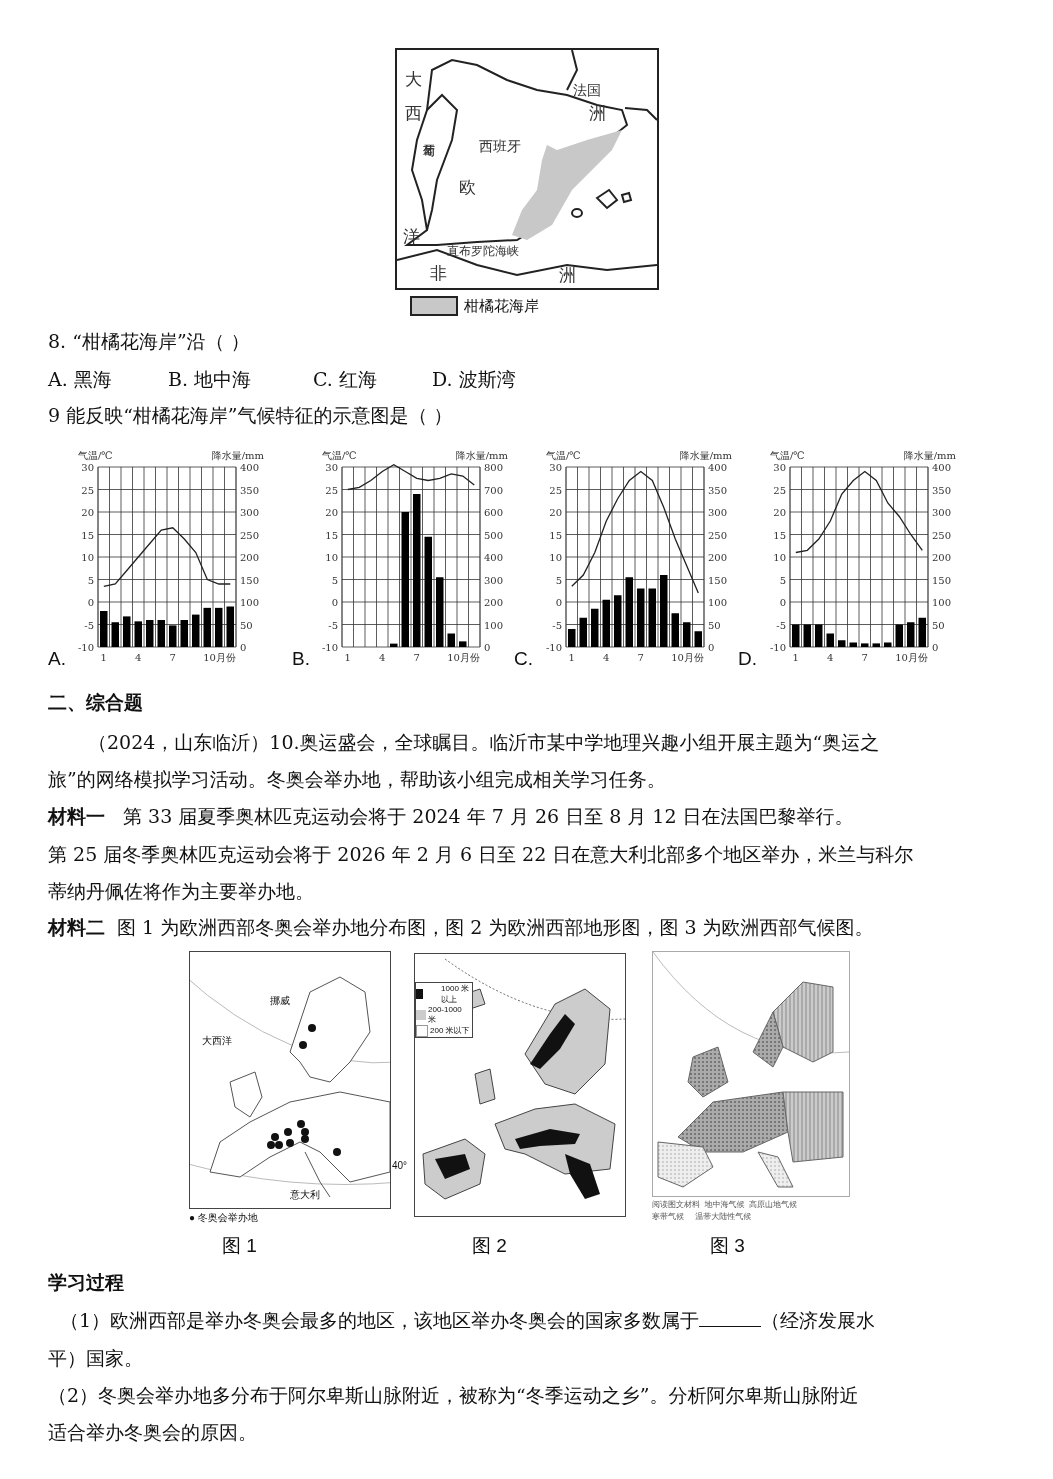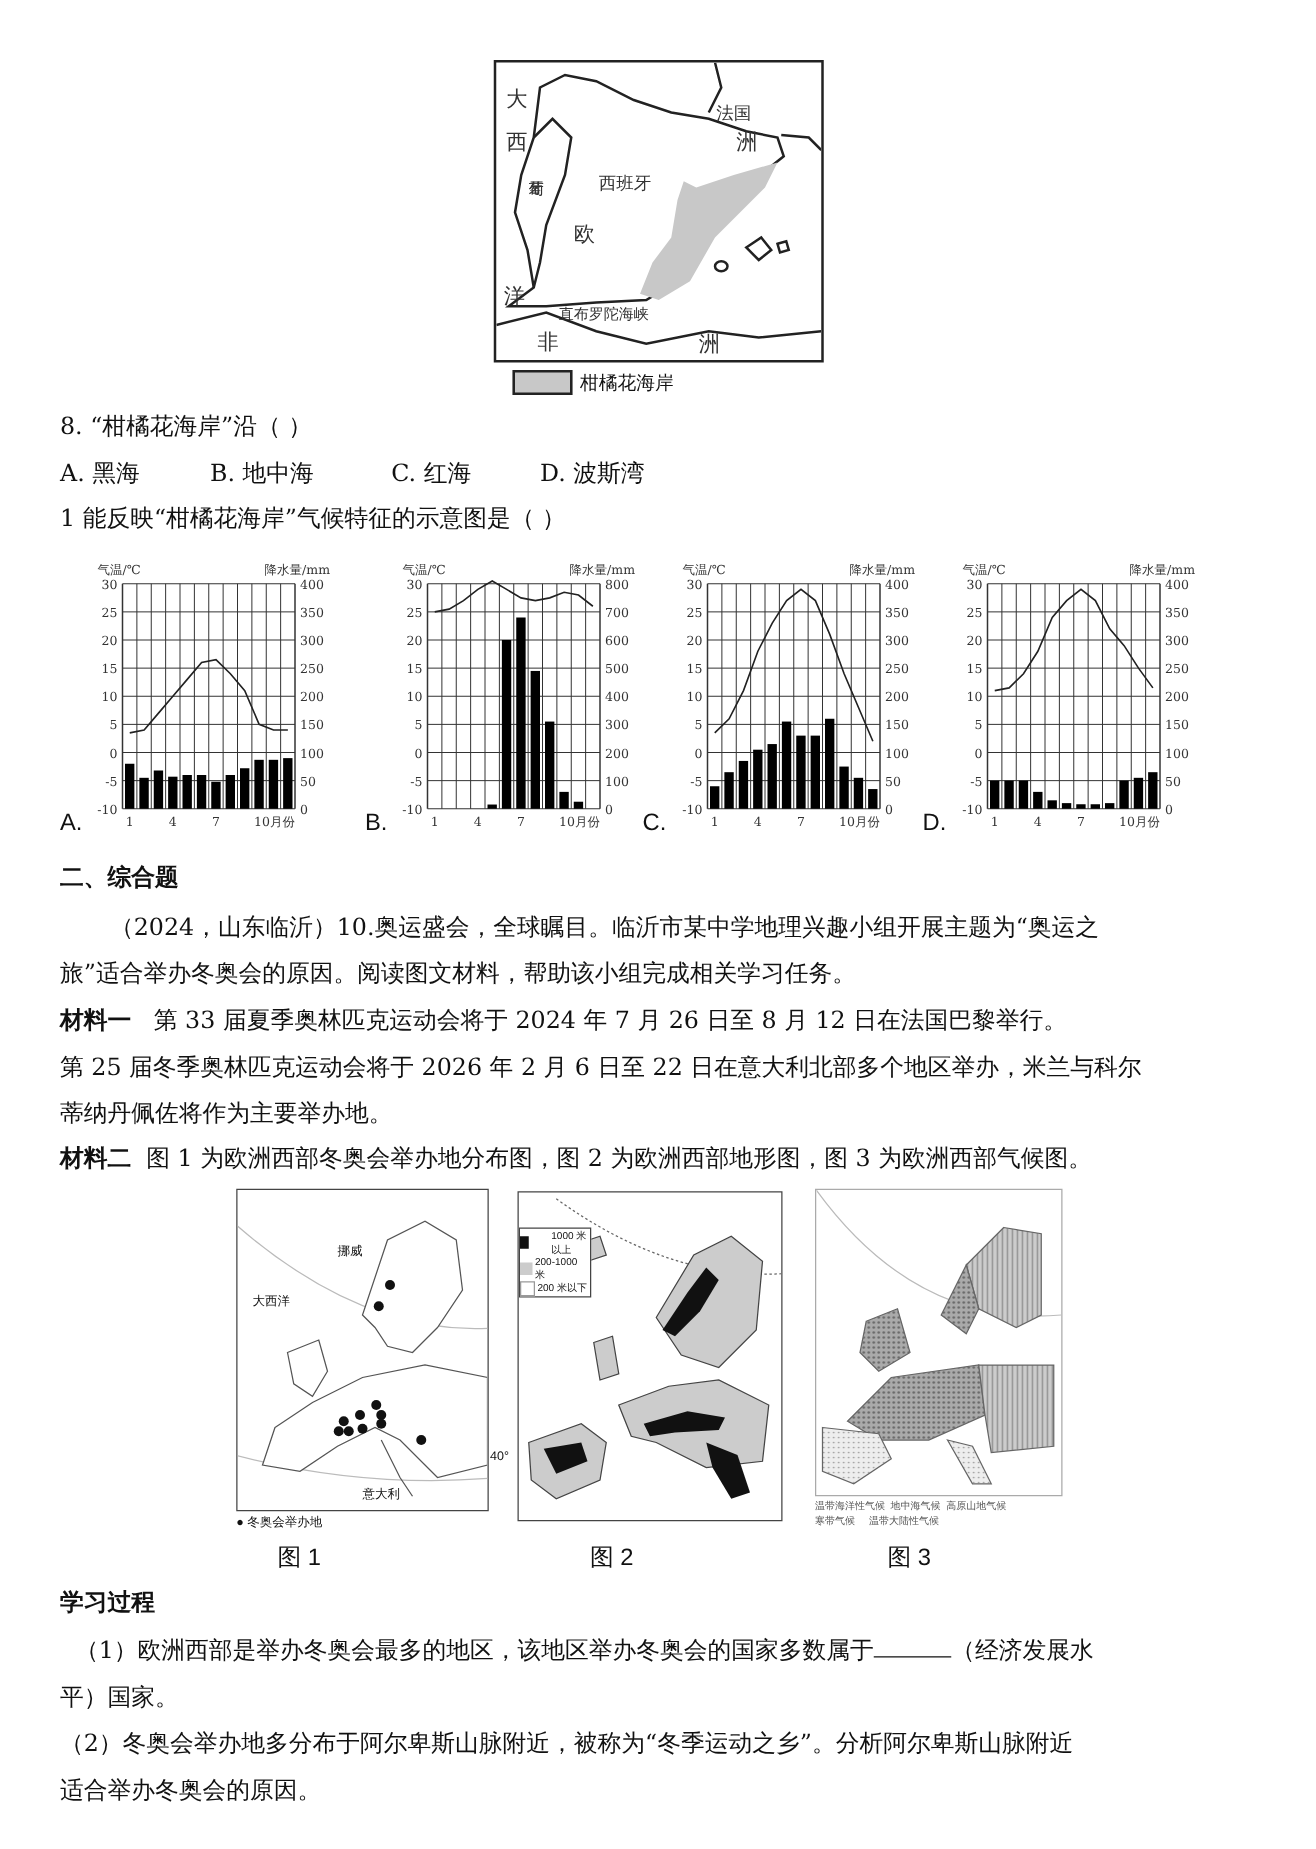--- a/index.html
+++ b/index.html
@@ -50,21 +50,21 @@
 <div class="abs legend1">
   <span class="sw"></span>
   <span>柑橘花海岸</span>
 </div>
 
 <div class="abs txt" style="left:48px;top:328px">8.  “柑橘花海岸”沿（     ）</div>
 <div class="abs txt" style="left:48px;top:366px">A.  黑海</div>
 <div class="abs txt" style="left:168px;top:366px">B.  地中海</div>
 <div class="abs txt" style="left:313px;top:366px">C.  红海</div>
 <div class="abs txt" style="left:432px;top:366px">D.  波斯湾</div>
-<div class="abs txt" style="left:48px;top:402px">1 能反映“柑橘花海岸”气候特征的示意图是（     ）</div>
+<div class="abs txt" style="left:48px;top:402px">9 能反映“柑橘花海岸”气候特征的示意图是（     ）</div>
 
 <div class="chartwrap" style="left:48px">
     <svg id="c0" width="225" height="225">
       <text x="30" y="14" font-size="10" font-family="DejaVu Serif, serif" fill="#333">气温/℃</text>
       <text x="216" y="14" text-anchor="end" font-size="10" font-family="DejaVu Serif, serif" fill="#333">降水量/mm</text>
       <line x1="50" x2="188" y1="22" y2="22" stroke="#333" stroke-width="0.8"></line>
       <text x="46" y="26" text-anchor="end" font-size="10" font-family="DejaVu Serif, serif" fill="#333">30</text>
       <text x="192" y="26" font-size="10" font-family="DejaVu Serif, serif" fill="#333">400</text>
       <line x1="50" x2="188" y1="44.5" y2="44.5" stroke="#333" stroke-width="0.8"></line>
       <text x="46" y="48.5" text-anchor="end" font-size="10" font-family="DejaVu Serif, serif" fill="#333">25</text>
@@ -306,21 +306,21 @@
       <text x="159.25" y="216" text-anchor="start" dx="-4" font-size="10" font-family="DejaVu Serif, serif" fill="#333">10月份</text>
     </svg>
   </div>
 <span class="optletter" style="left:48px;top:648px">A.</span>
 <span class="optletter" style="left:292px;top:648px">B.</span>
 <span class="optletter" style="left:514px;top:648px">C.</span>
 <span class="optletter" style="left:738px;top:648px">D.</span>
 
 <div class="abs txt bold" style="left:48px;top:689px">二、综合题</div>
 <div class="abs txt" style="left:88px;top:729px">（2024，山东临沂）10.奥运盛会，全球瞩目。临沂市某中学地理兴趣小组开展主题为“奥运之</div>
-<div class="abs txt" style="left:48px;top:766px">旅”适合举办冬奥会的原因。阅读图文材料，帮助该小组完成相关学习任务。</div>
+<div class="abs txt" style="left:48px;top:766px">旅”的网络模拟学习活动。冬奥会举办地，帮助该小组完成相关学习任务。</div>
 <div class="abs txt" style="left:48px;top:803px">
   <span class="bold">材料一</span>
   <span style="margin-left:12px">第 33 届夏季奥林匹克运动会将于 2024 年 7 月 26 日至 8 月 12 日在法国巴黎举行。</span>
 </div>
 <div class="abs txt" style="left:48px;top:841px">第 25 届冬季奥林匹克运动会将于 2026 年 2 月 6 日至 22 日在意大利北部多个地区举办，米兰与科尔</div>
 <div class="abs txt" style="left:48px;top:878px">蒂纳丹佩佐将作为主要举办地。</div>
 <div class="abs txt" style="left:48px;top:914px">
   <span class="bold">材料二</span>
   <span style="margin-left:6px">图 1 为欧洲西部冬奥会举办地分布图，图 2 为欧洲西部地形图，图 3 为欧洲西部气候图。</span>
 </div>
@@ -403,21 +403,21 @@
     <path d="M150,30 L180,35 L180,100 L160,110 L130,95 L120,60 Z" fill="url(#pCon)" stroke="#666"></path>
     <path d="M100,100 L120,60 L130,95 L120,115 Z" fill="url(#pOce)" stroke="#666"></path>
     <path d="M40,105 L65,95 L75,130 L50,145 L35,130 Z" fill="url(#pOce)" stroke="#666"></path>
     <path d="M25,185 L60,150 L130,140 L135,180 L90,200 L50,200 Z" fill="url(#pOce)" stroke="#666"></path>
     <path d="M130,140 L190,140 L190,205 L140,210 L135,180 Z" fill="url(#pCon)" stroke="#666"></path>
     <path d="M5,190 L50,195 L60,215 L30,235 L5,225 Z" fill="url(#pMed)" stroke="#666"></path>
     <path d="M105,200 L125,205 L140,235 L125,235 Z" fill="url(#pMed)" stroke="#666"></path>
   </svg>
 </div>
 <div class="abs" style="left:652px;top:1199px;width:230px;font-size:8px;font-family:'Liberation Sans',sans-serif;color:#555;line-height:12px">
-  <span>温带海洋性气候</span>&nbsp;
+  <span>阅读图文材料</span>&nbsp;
   <span>地中海气候</span>&nbsp;
   <span>高原山地气候</span><br>
   <span>寒带气候</span>&nbsp;&nbsp;&nbsp;&nbsp;
   <span>温带大陆性气候</span>
 </div>
 
 <span class="cap" style="left:222px;top:1233px">图 1</span>
 <span class="cap" style="left:472px;top:1233px">图 2</span>
 <span class="cap" style="left:710px;top:1233px">图 3</span>
 

